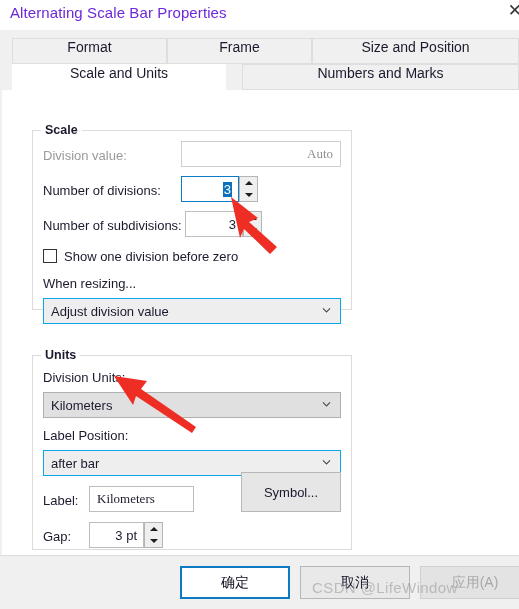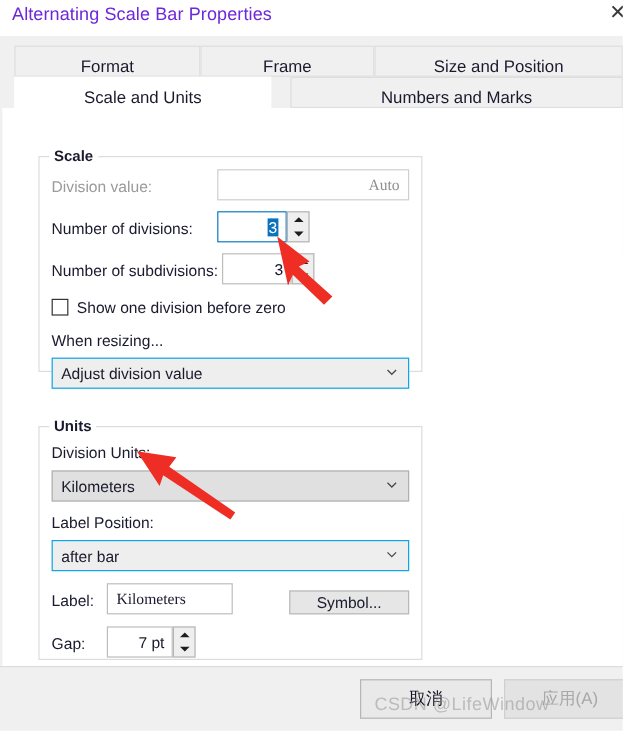--- a/index.html
+++ b/index.html
@@ -68,21 +68,21 @@
   .tabrow2 { left: 12px; top: 34px; }
 
   .tab {
     position: absolute;
     top: 0;
     height: 26px;
     background: #f0f0f0;
     border: 1px solid #dedede;
     box-sizing: border-box;
     display: flex;
-    align-items: flex-end;
+    align-items: flex-start;
     justify-content: center;
     font-size: 14px;
     color: #1a1a2e;
     white-space: nowrap;
   }
   .tab.active {
     background: #ffffff;
     border: 1px solid #ffffff;
     border-bottom: 1px solid #ffffff;
     z-index: 5;
@@ -391,44 +391,47 @@
         <span>after bar</span>
         <svg class="chev" viewBox="0 0 10 10">
           <polyline points="1,3 5,7 9,3" fill="none" stroke="#4a4a4a" stroke-width="1.2"></polyline>
         </svg>
       </div>
 
       <div class="lbl" style="left:10px; top:137px;">Label:</div>
       <div class="tbox left" style="left:56px; top:130px; width:105px;">
         <span>Kilometers</span>
       </div>
-      <div class="btn" style="left:208px; top:136px; width:100px; height:20px;">
+      <div class="btn" style="left:208px; top:116px; width:100px; height:40px;">
         <span>Symbol...</span>
       </div>
 
       <div class="lbl" style="left:10px; top:173px;">Gap:</div>
       <div class="spin-wrap" style="left:56px; top:166px; width:76px;">
         <div class="spin-field" style="width:55px;">
-          <span>7 pt</span>
+          <span>3 pt</span>
         </div>
         <div class="spin-btns" style="left:55px;">
           <div class="spin-btn">
               <i class="tri tri-up"></i>
             </div>
           <div class="spin-btn">
               <i class="tri tri-down"></i>
             </div>
         </div>
       </div>
     </div>
 
   </div>
 </div>
 
 <div class="bottombar">
+  <div class="dlgbtn primary" style="left:180px; top:10px; width:110px;">
+    <span>确定</span>
+  </div>
   <div class="dlgbtn" style="left:300px; top:10px; width:110px;">
     <span>取消</span>
   </div>
   <div class="dlgbtn disabled" style="left:420px; top:10px; width:110px;">
     <span>应用(A)</span>
   </div>
 </div>
 
 <div class="watermark">CSDN @LifeWindow</div>
 

